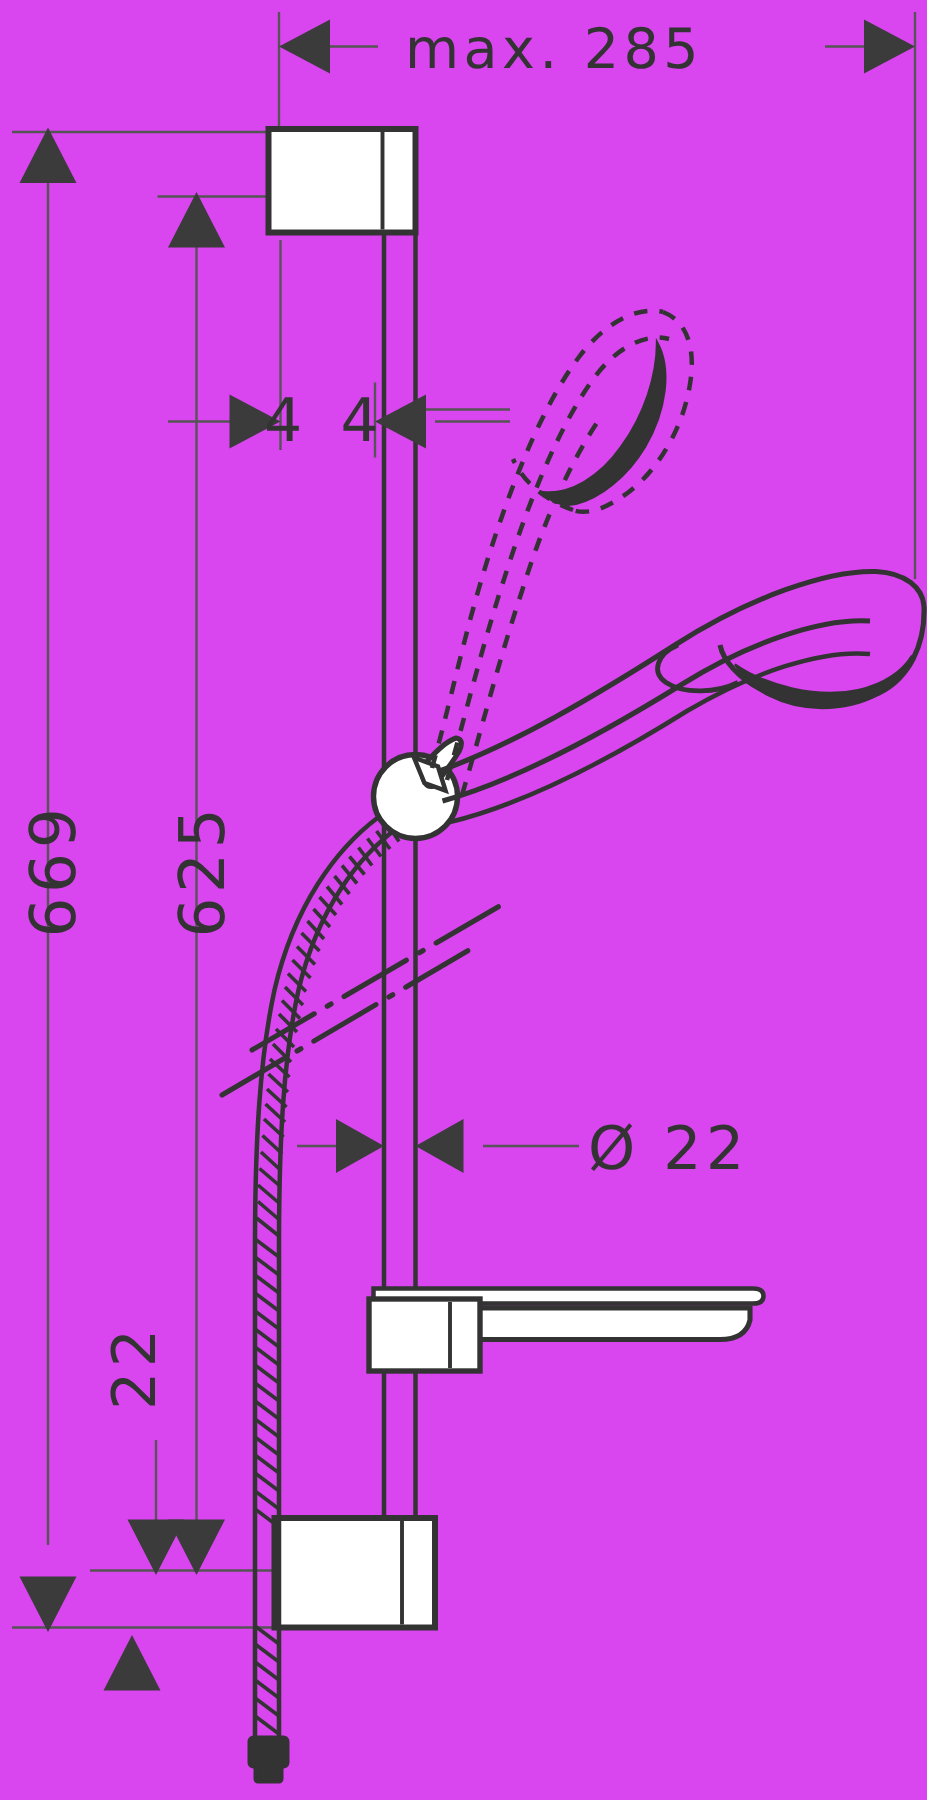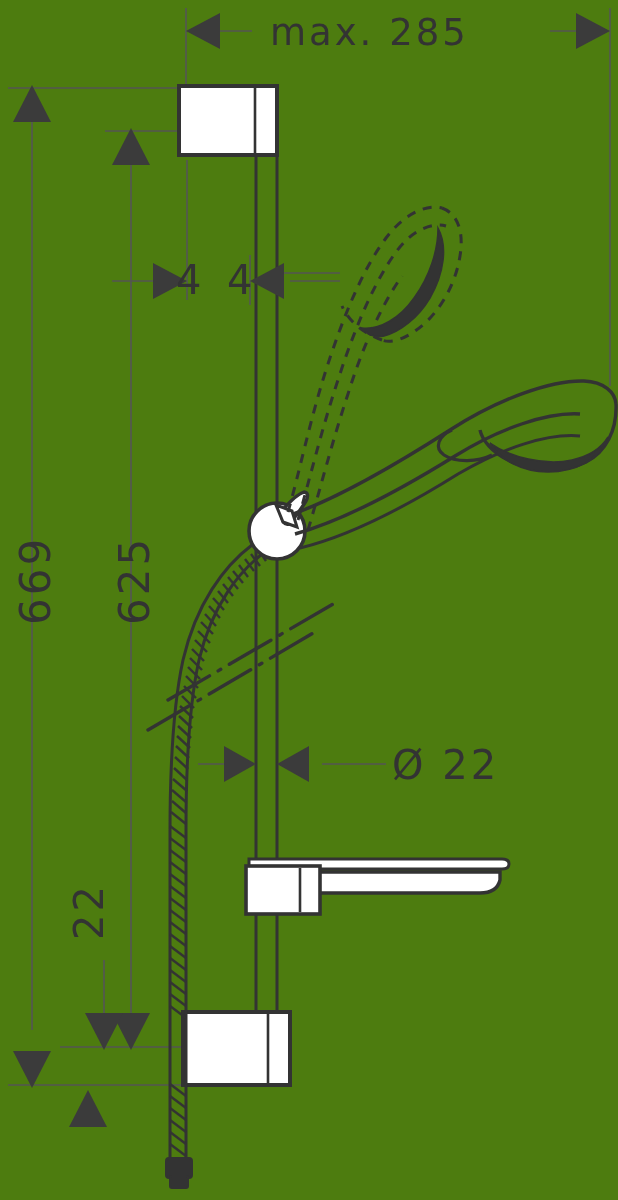--- a/index.html
+++ b/index.html
@@ -7,21 +7,21 @@
     padding: 0;
     background: #ffffff;
   }
   body {
     font-family: "DejaVu Sans", sans-serif;
   }
   #sheet {
     position: relative;
     width: 618px;
     height: 1200px;
-    background: #4d7c0f;
+    background: #d946ef;
     overflow: hidden;
   }
   #sheet svg {
     position: absolute;
     left: 0;
     top: 0;
   }
   .dimtext {
     font-family: "DejaVu Sans", sans-serif;
     fill: #333333;

